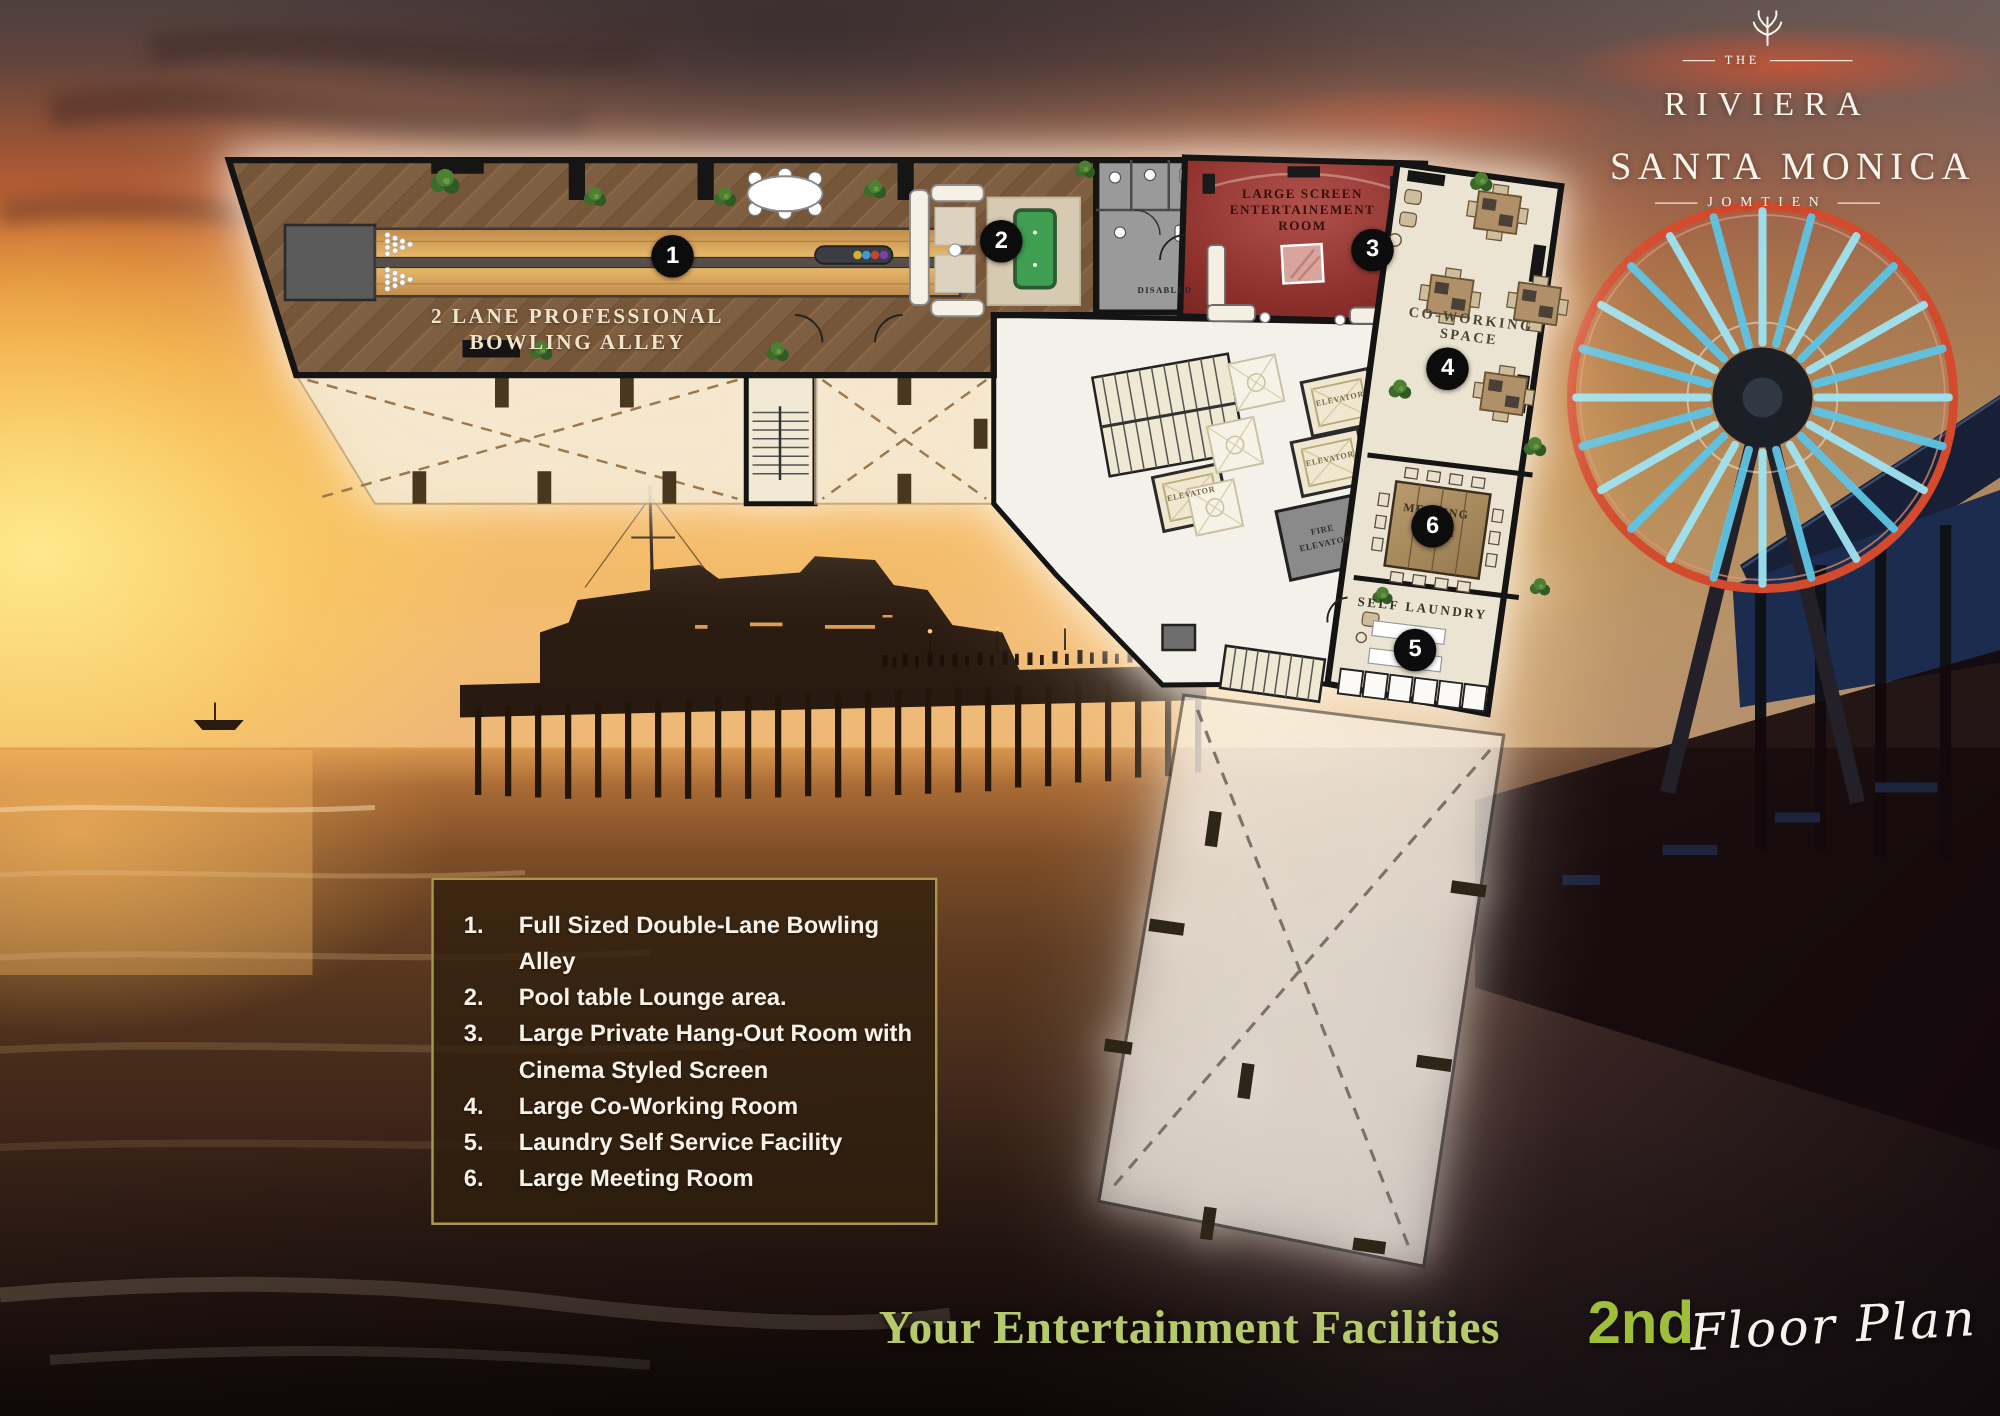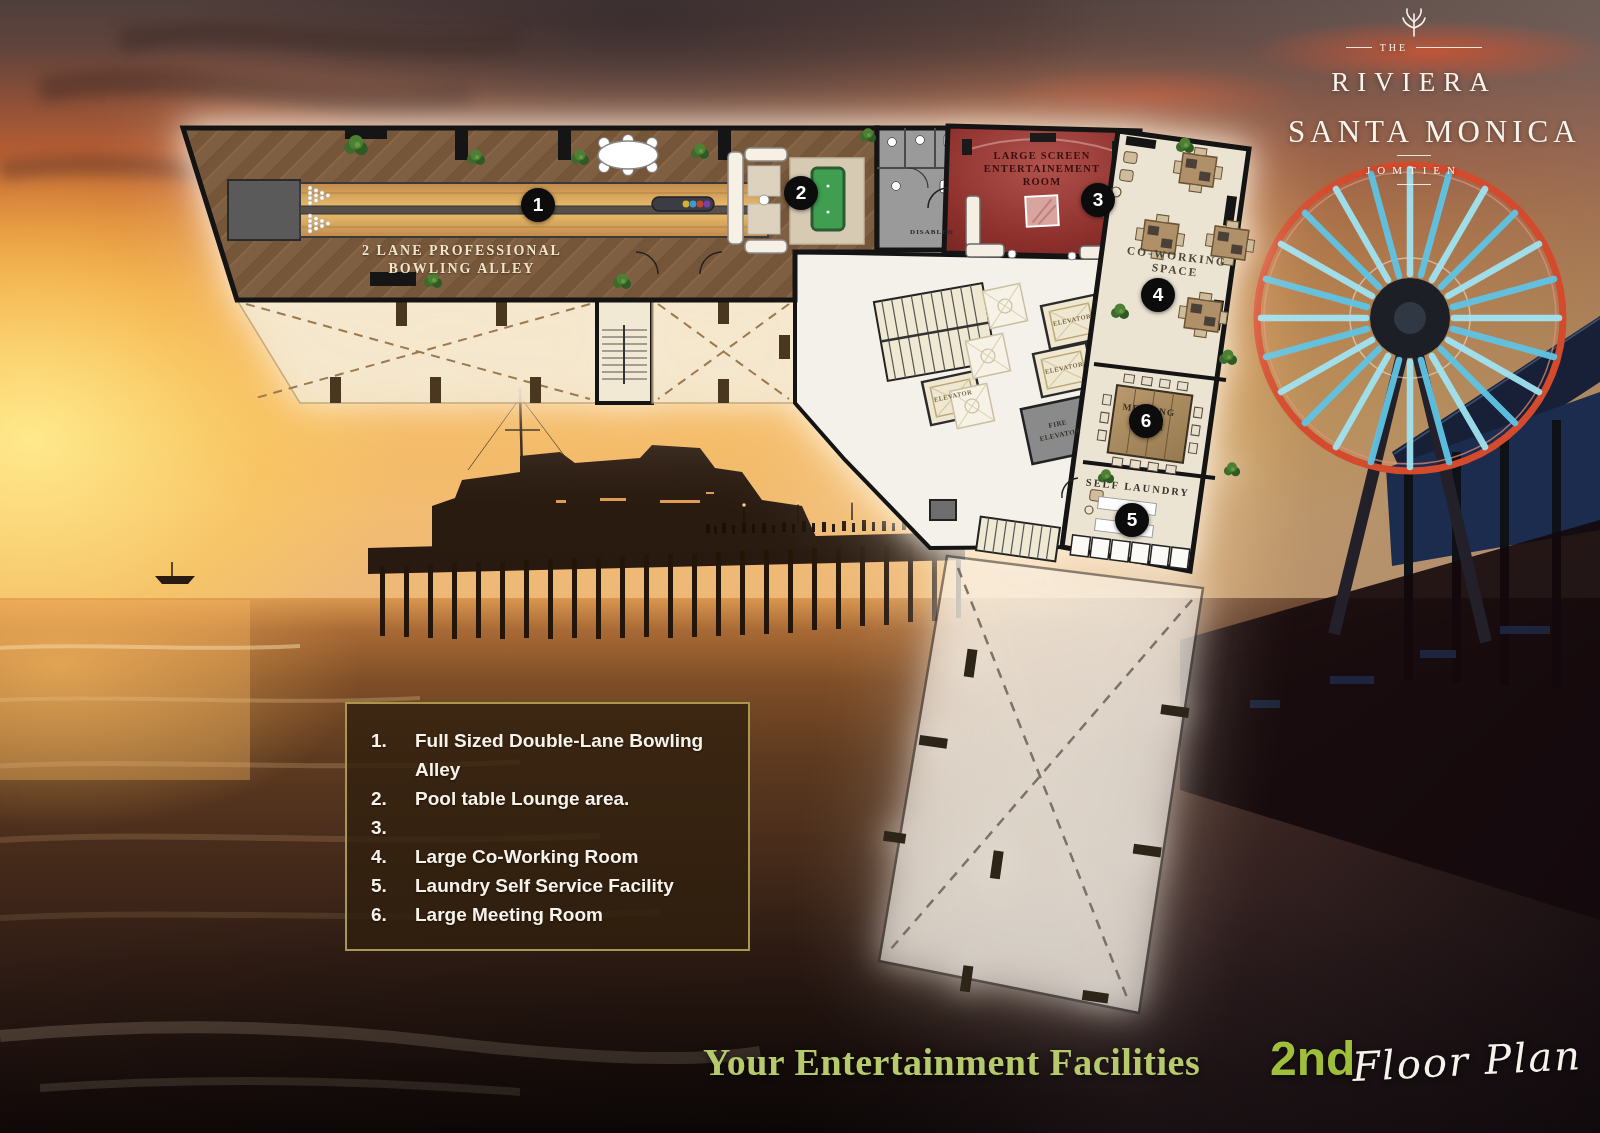--- a/index.html
+++ b/index.html
@@ -28,21 +28,21 @@
 
   .scene{position:absolute;left:0;top:0;}
 
   
   .plan{position:absolute;left:0;top:0;z-index:3;
         filter:drop-shadow(0 0 16px rgba(255,248,235,.9)) drop-shadow(0 0 46px rgba(255,240,214,.45));}
 
   
   .lbl{position:absolute;z-index:5;text-align:center;font-family:"Liberation Serif",serif;
        font-weight:bold;line-height:1.25;}
-  .lbl-bowling{left:332px;top:242px;width:260px;font-size:14px;letter-spacing:2px;
+  .lbl-bowling{left:332px;top:242px;width:260px;font-size:17px;letter-spacing:2px;
        color:#f0e4cb;text-shadow:0 1px 2px rgba(40,20,5,.6);}
   .lbl-disabled{left:899px;top:228px;width:66px;font-size:7px;letter-spacing:1px;color:#272727;}
   .lbl-ent{left:972px;top:149px;width:140px;font-size:10.5px;letter-spacing:1.2px;color:#36100d;text-align:center;}
   .lbl-cow{left:1110px;top:249px;width:132px;font-size:11.5px;letter-spacing:2px;color:#4c4638;
        transform:rotate(7deg);}
   .lbl-meet{left:1102px;top:402px;width:92px;font-size:9.5px;letter-spacing:1px;color:#3c3226;
        transform:rotate(7deg);line-height:1.7;}
   .lbl-laundry{left:1076px;top:481px;width:124px;font-size:10.5px;letter-spacing:2px;color:#39322a;
        transform:rotate(6deg);}
   .lbl-elev{position:absolute;z-index:5;width:60px;text-align:center;
@@ -79,21 +79,21 @@
   
   .logo{position:absolute;left:1288px;top:8px;width:252px;z-index:7;text-align:center;
       color:#f7f4ec;font-family:"Liberation Serif",serif;
       text-shadow:0 1px 5px rgba(40,15,10,.45);}
   .logo .the-row,.logo .jom-row{display:flex;align-items:center;justify-content:center;gap:8px;}
   .logo .rule{height:0;border-top:1px solid rgba(247,244,236,.9);}
   .logo .the{font-size:10px;letter-spacing:3px;font-family:Liberation Serif, serif;}
   .logo .riviera{font-size:27px;letter-spacing:8px;margin-top:14px;}
   .logo .sm{font-size:31px;letter-spacing:5px;margin-top:16px;white-space:nowrap;}
   .logo .jom{font-size:11px;letter-spacing:7px;}
-  .logo .jom-row{margin-top:5px;flex-direction:column;}
+  .logo .jom-row{margin-top:5px;}
 </style>
 </head>
 <body>
 
 <div id="stage">
 
   <div class="sky"></div>
   <div class="sea"></div>
 
   <svg class="scene" width="1600" height="1133" viewBox="0 0 1600 1133">
@@ -654,20 +654,21 @@
     <div class="row">
       <span class="num">1.</span>
       <span class="txt">Full Sized Double-Lane Bowling Alley</span>
     </div>
     <div class="row">
       <span class="num">2.</span>
       <span class="txt">Pool table Lounge area.</span>
     </div>
     <div class="row">
       <span class="num">3.</span>
+      <span class="txt">Large Private Hang-Out Room with Cinema Styled Screen</span>
     </div>
     <div class="row">
       <span class="num">4.</span>
       <span class="txt">Large Co-Working Room</span>
     </div>
     <div class="row">
       <span class="num">5.</span>
       <span class="txt">Laundry Self Service Facility</span>
     </div>
     <div class="row">

